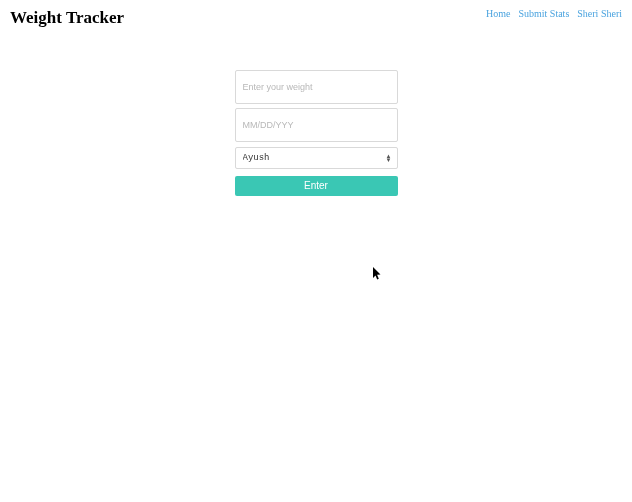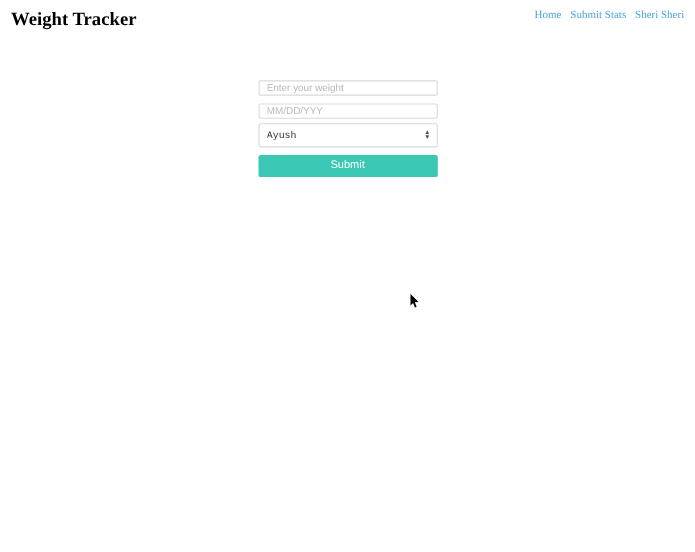--- a/index.html
+++ b/index.html
@@ -35,21 +35,21 @@
       color: #4aa3df;
       text-decoration: none;
       cursor: pointer;
     }
     .form-container {
       width: 163px;
       margin: 42px auto 0 auto;
     }
     .field {
       width: 100%;
-      height: 14px;
+      height: 34px;
       border: 1px solid #d9d9d9;
       border-radius: 2px;
       padding: 0 7px;
       font-size: 9px;
       color: #333;
       background: #fff;
       margin-bottom: 4px;
       outline: none;
       font-family: inherit;
     }
@@ -124,18 +124,18 @@
   <input type="text" class="field" placeholder="MM/DD/YYY" style="">
   <div class="select-wrapper">
     <select class="select">
       <option>Ayush</option>
     </select>
     <div class="select-arrows">
       <span>▲</span>
       <span>▼</span>
     </div>
   </div>
-  <button class="submit-btn">Submit</button>
+  <button class="submit-btn">Enter</button>
 </div>
 
 <svg class="cursor" width="10" height="14" viewBox="0 0 10 14">
   <path d="M0 0 L0 11 L2.5 8.5 L4.2 12.5 L5.8 11.8 L4.1 7.8 L7.5 7.5 Z" fill="#000"></path>
 </svg>
 
 </body></html>

